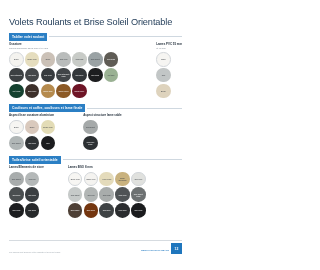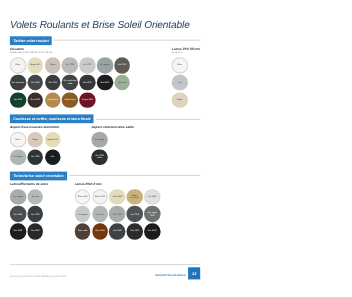--- a/index.html
+++ b/index.html
@@ -2,21 +2,21 @@
 <html><head>
 <meta charset="utf-8">
 <style>
   * { box-sizing: border-box; margin: 0; padding: 0; }
   html, body {
     width: 191px; height: 270px;
     background: #ffffff;
     font-family: "Liberation Sans", sans-serif;
     overflow: hidden;
   }
-  .page { position: relative; width: 191px; height: 260px; background: #fff; padding: 0 9px; font-style: italic; }
+  .page { position: relative; width: 191px; height: 260px; background: #fff; padding: 0 9px; }
 
   
   .page-title {
     font-size: 9.2px;
     color: #1f3a56;
     letter-spacing: -0.1px;
     padding-top: 17px;
     white-space: nowrap;
   }
 

